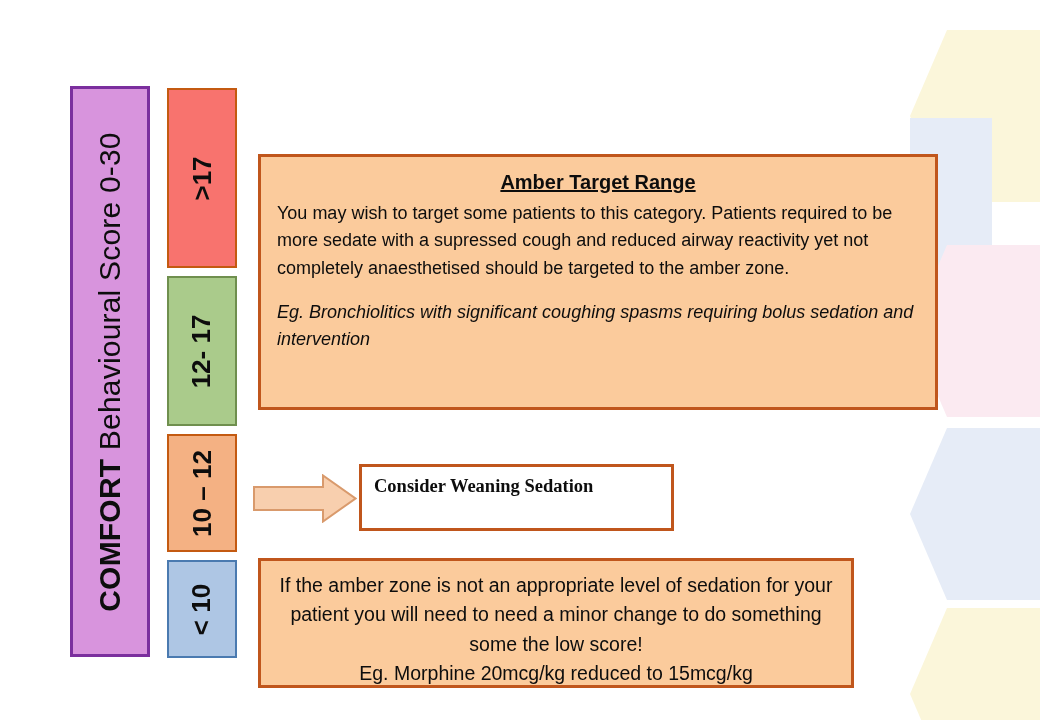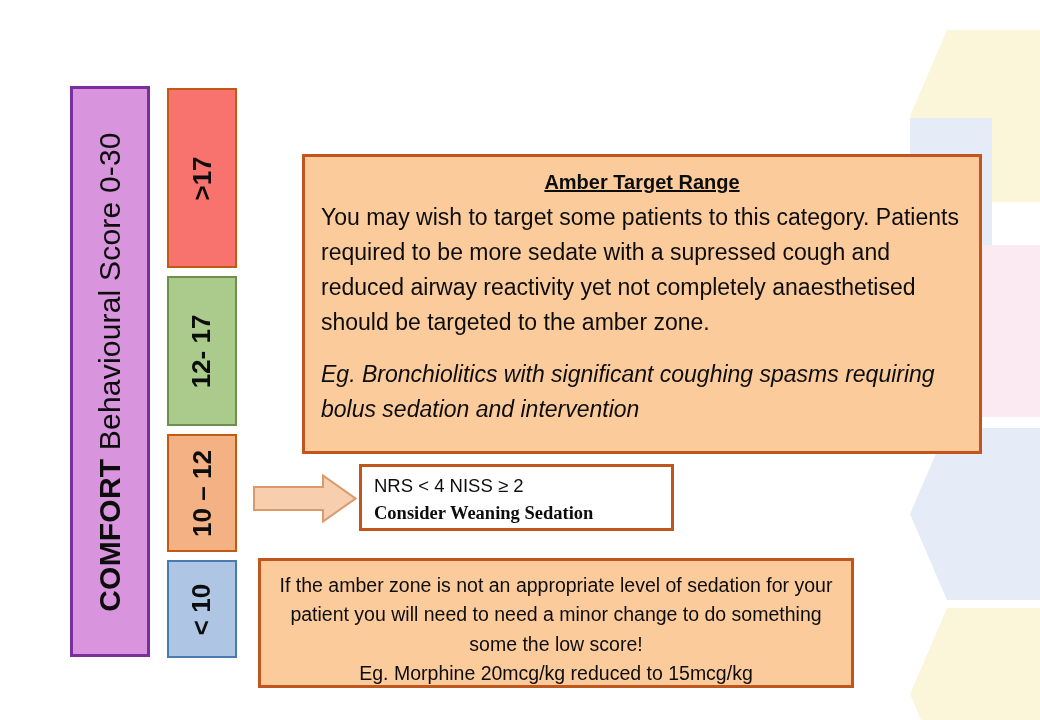--- a/index.html
+++ b/index.html
@@ -76,41 +76,40 @@
 
   
   .amber-box {
     position: absolute;
     background: #fbcb9c;
     border: 3px solid #c0561c;
     color: #0d0d0d;
   }
   .box-top {
     left: 258px; top: 154px;
-    width: 680px; height: 300px;
+    width: 680px; height: 256px;
     padding: 12px 16px 10px 16px;
-    margin-left: 44px;
   }
   .box-bottom {
     left: 258px; top: 558px;
     width: 596px; height: 130px;
     padding: 10px 14px;
     text-align: center;
   }
 
   .box-heading {
     text-align: center;
     font-size: 20px;
     font-weight: 700;
     text-decoration: underline;
     margin: 0 0 4px 0;
     line-height: 1.35;
   }
   .box-para {
-    font-size: 23px;
+    font-size: 18px;
     line-height: 1.52;
     margin: 0;
   }
   .box-para.italic { font-style: italic; }
   .box-gap { height: 17px; }
 
   .box-bottom .box-para { line-height: 1.5; font-size: 19.5px; }
 
   
   .white-box {
@@ -169,21 +168,20 @@
     <div class="box-para">You may wish to target some patients to this category. Patients required to be more sedate with a supressed cough and reduced airway reactivity yet not completely anaesthetised should be targeted to the amber zone.</div>
     <div class="box-gap"></div>
     <div class="box-para italic">Eg. Bronchiolitics with significant coughing spasms requiring bolus sedation and intervention</div>
   </div>
 
   <svg class="arrow" viewBox="0 0 104 49">
     <polygon points="1,13 70,13 70,1.5 102.5,24.5 70,47.5 70,36 1,36" fill="#f8cfae" stroke="#d99a6c" stroke-width="2" stroke-linejoin="miter"></polygon>
   </svg>
 
   <div class="white-box">
-    <div class="white-line">NRS &lt; 4    NISS ≥ 2</div>
     <div class="white-line bold">Consider Weaning Sedation</div>
   </div>
 
   <div class="amber-box box-bottom">
     <div class="box-para">If the amber zone is not an appropriate level of sedation for your</div>
     <div class="box-para">patient you will need to need a minor change to do something</div>
     <div class="box-para">some the low score!</div>
     <div class="box-para">Eg. Morphine 20mcg/kg reduced to 15mcg/kg</div>
   </div>
 

